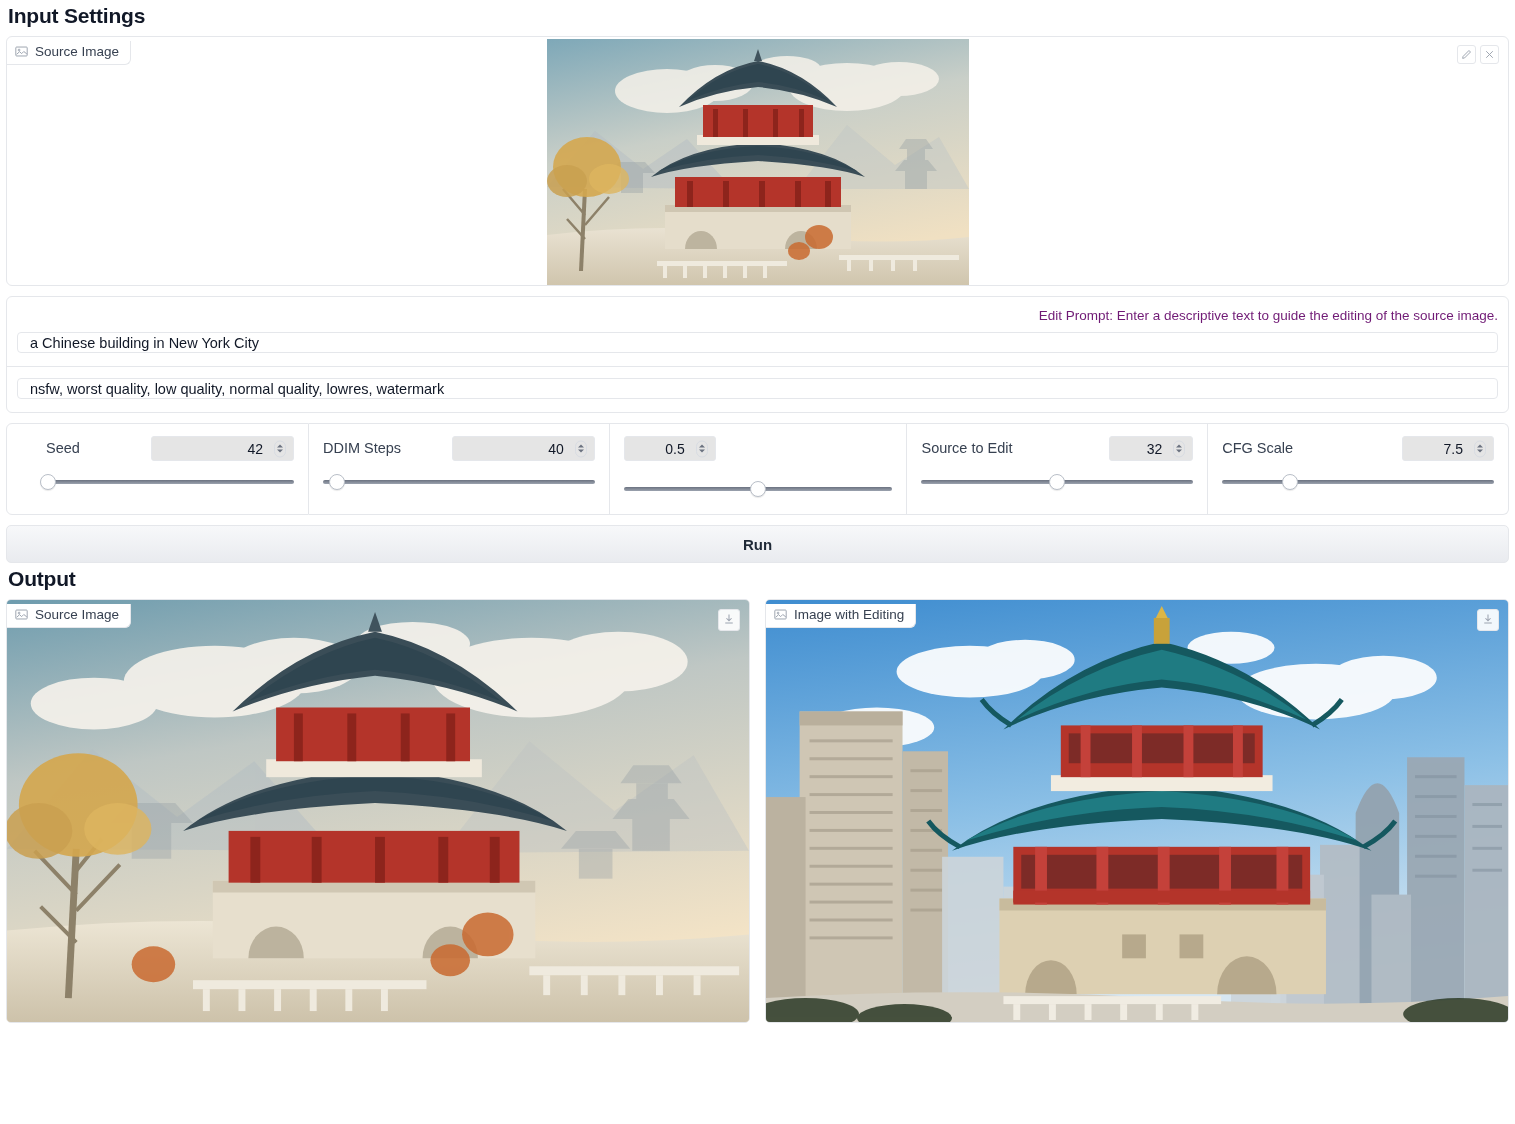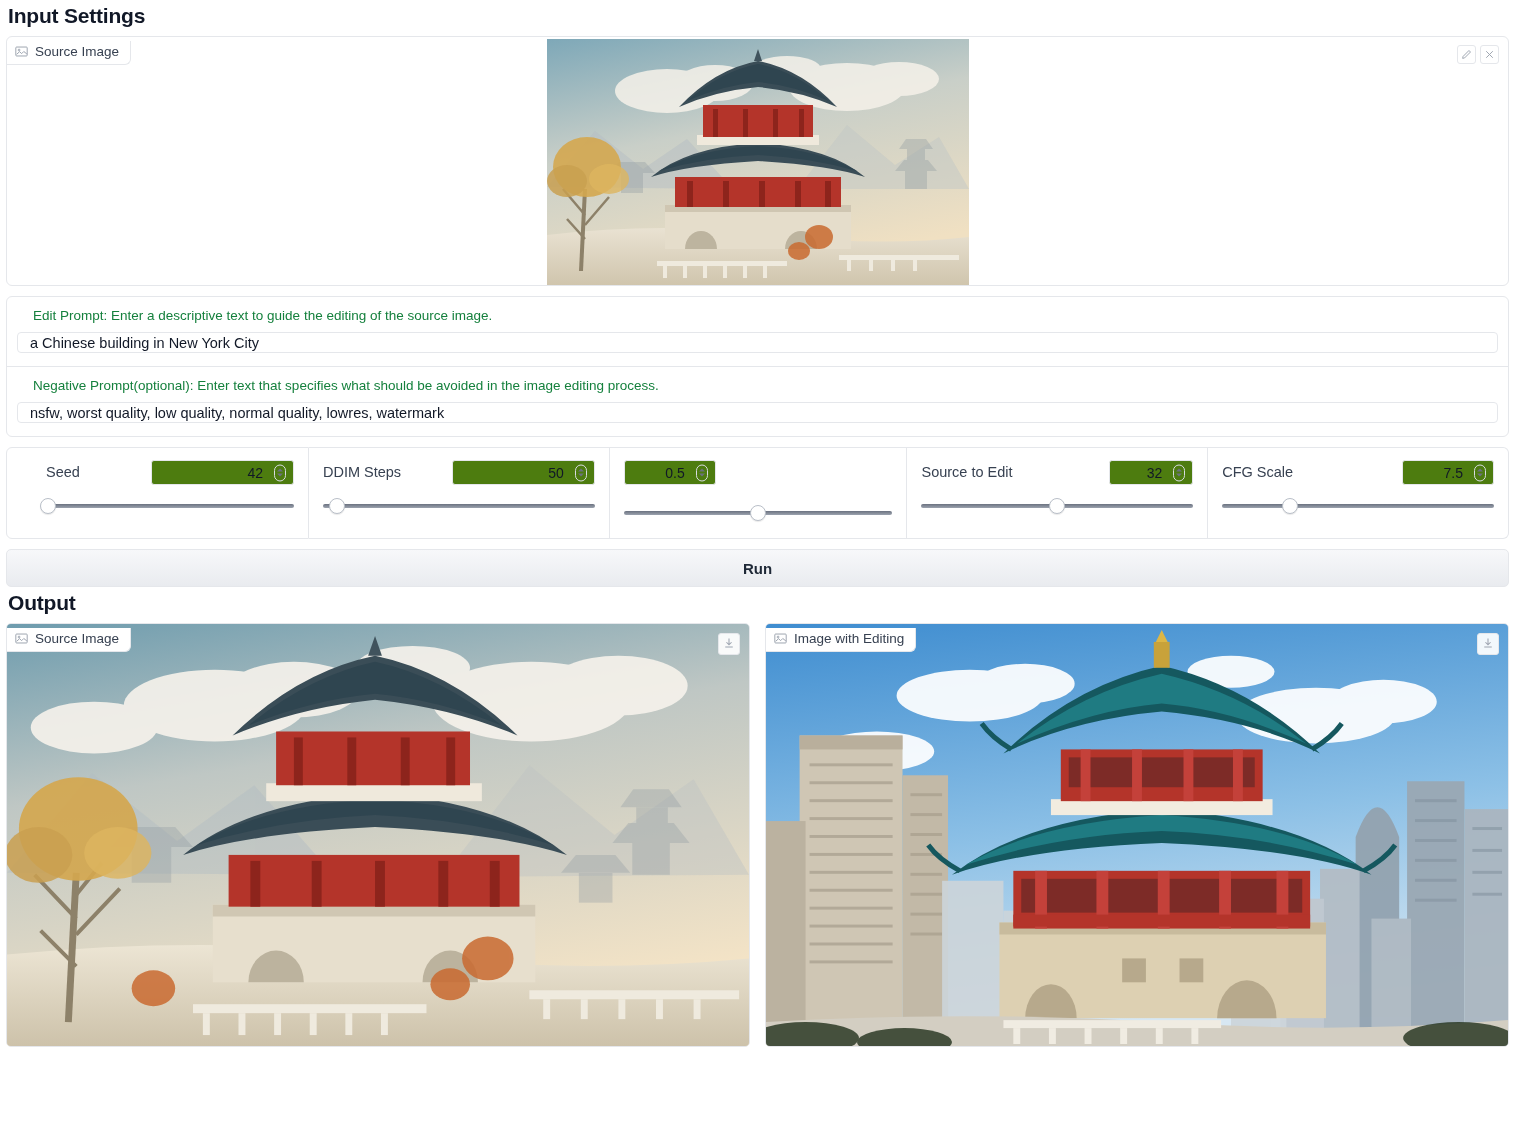--- a/index.html
+++ b/index.html
@@ -86,23 +86,24 @@
   .prompt-group {
     border: 1px solid #e5e7eb;
     border-radius: 6px;
     margin-top: 10px;
     overflow: hidden;
   }
   .prompt-block { padding: 11px 10px 13px 10px; }
   .prompt-block + .prompt-block { border-top: 1px solid #e5e7eb; }
   .prompt-label {
     font-size: 13.5px;
-    color: #15803d;
+    color: #701a75;
     margin-bottom: 9px;
-    margin-left: 16px;
+    margin-left: 24px;
+    text-align: right;
   }
   .text-input {
     width: 100%;
     height: 21px;
     border: 1px solid #e5e7eb;
     border-radius: 4px;
     background: #ffffff;
     font-family: "Liberation Sans", sans-serif;
     font-size: 14.5px;
     color: #111827;
@@ -142,21 +143,21 @@
     color: #374151;
     line-height: 1.48;
     padding-top: 2px;
   }
   .num-box {
     position: relative;
     width: 143px;
     height: 25px;
     border: 1px solid #e5e7eb;
     border-radius: 3px;
-    background: #4d7c0f;
+    background: #e5e5e5;
     flex: none;
   }
   .num-val {
     position: absolute;
     left: 0; right: 30px;
     top: 0; bottom: 0;
     display: flex; align-items: center; justify-content: flex-end;
     font-size: 14px;
     color: #111827;
   }
@@ -377,21 +378,20 @@
     </div>
   </div>
 
   
   <div class="prompt-group">
     <div class="prompt-block">
       <div class="prompt-label">Edit Prompt: Enter a descriptive text to guide the editing of the source image.</div>
       <input class="text-input" type="text" value="a Chinese building in New York City" style="">
     </div>
     <div class="prompt-block">
-      <div class="prompt-label">Negative Prompt(optional): Enter text that specifies what should be avoided in the image editing process.</div>
       <input class="text-input" type="text" value="nsfw, worst quality, low quality, normal quality, lowres, watermark" style="">
     </div>
   </div>
 
   
   <div class="slider-row">
 
     <div class="slider-cell c-seed">
       <div class="slider-head">
         <div class="slider-label">Seed</div>
@@ -406,21 +406,21 @@
       <div class="slider-track">
         <div class="rail"></div>
         <div class="thumb" style="left: 1%;"></div>
       </div>
     </div>
 
     <div class="slider-cell c-ddim">
       <div class="slider-head">
         <div class="slider-label">DDIM Steps</div>
         <div class="num-box">
-          <div class="num-val">50</div>
+          <div class="num-val">40</div>
           <div class="spin">
               <i class="up"></i>
               <i class="down"></i>
             </div>
         </div>
       </div>
       <div class="slider-track">
         <div class="rail"></div>
         <div class="thumb" style="left: 5%;"></div>
       </div>

